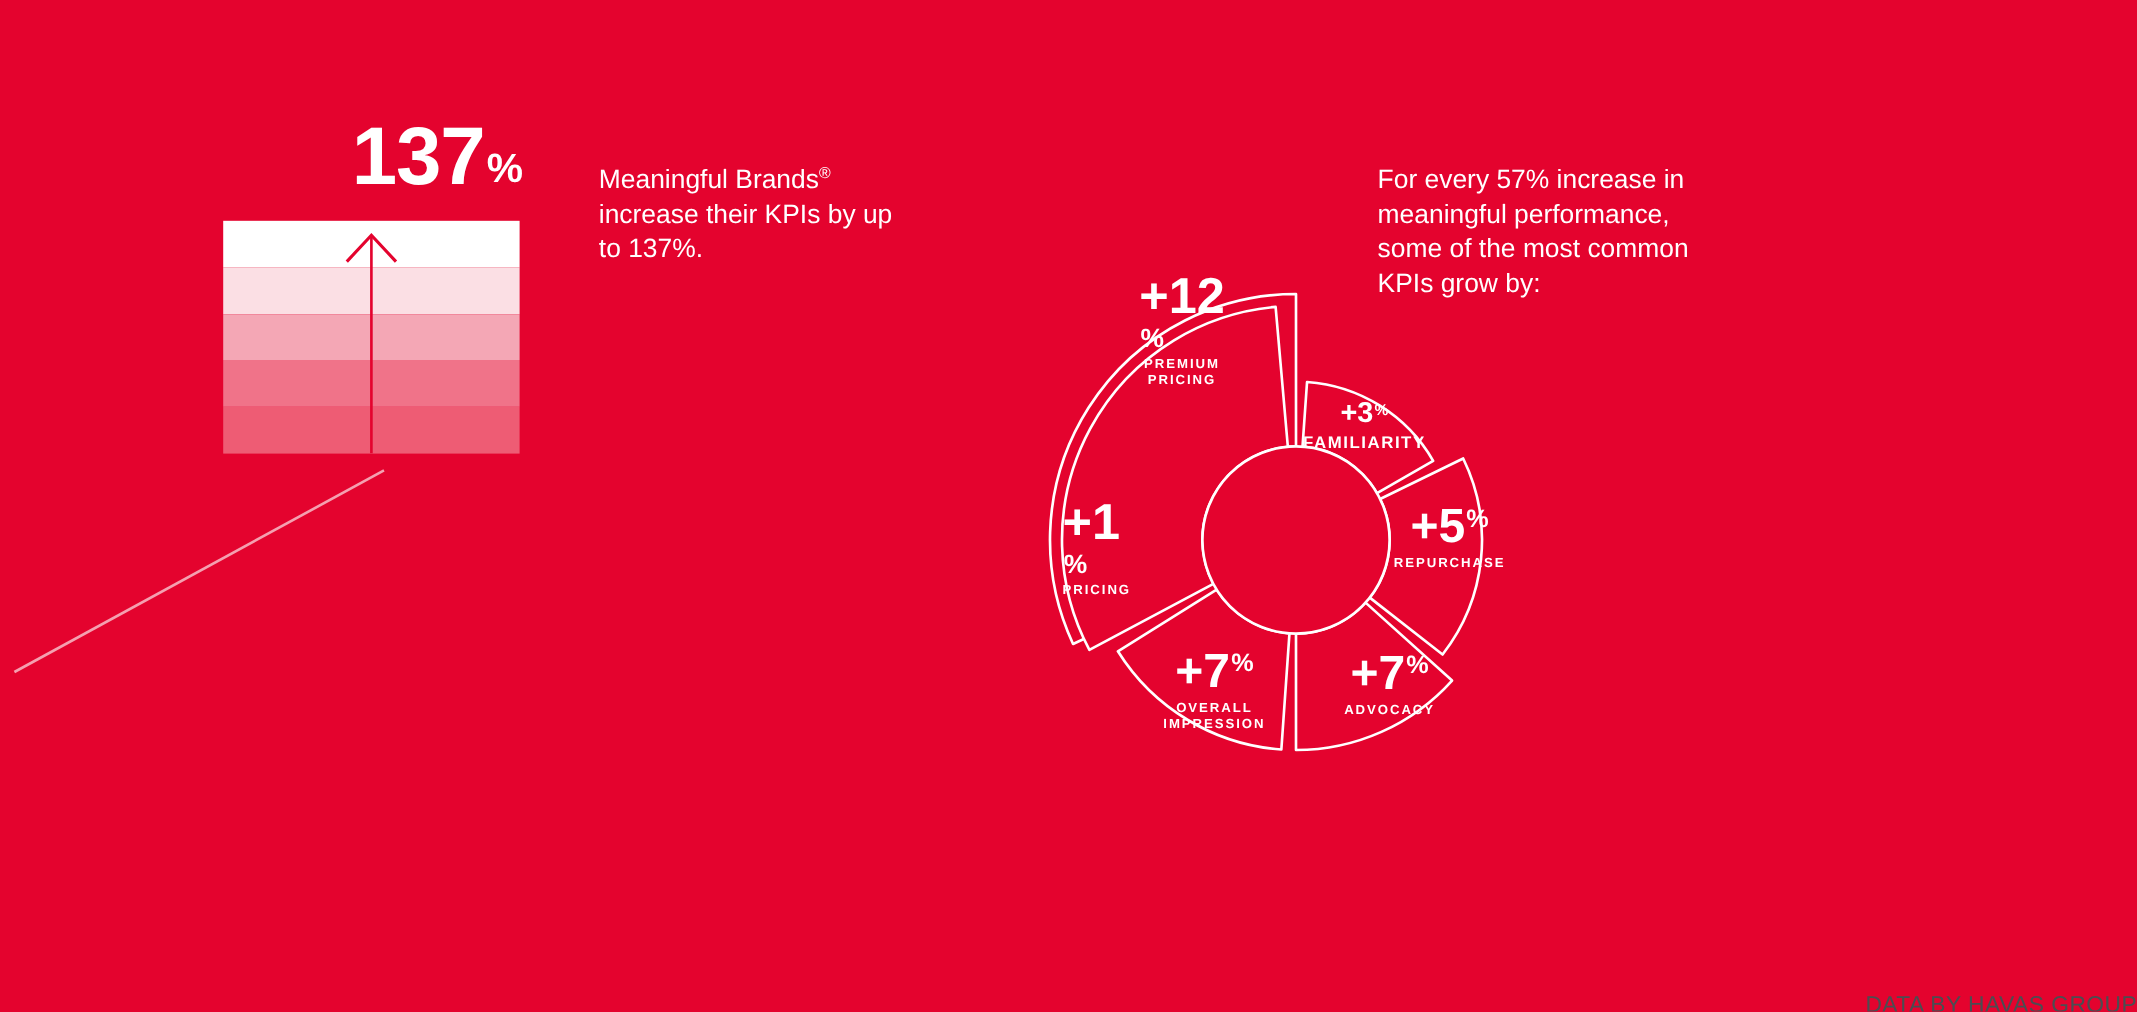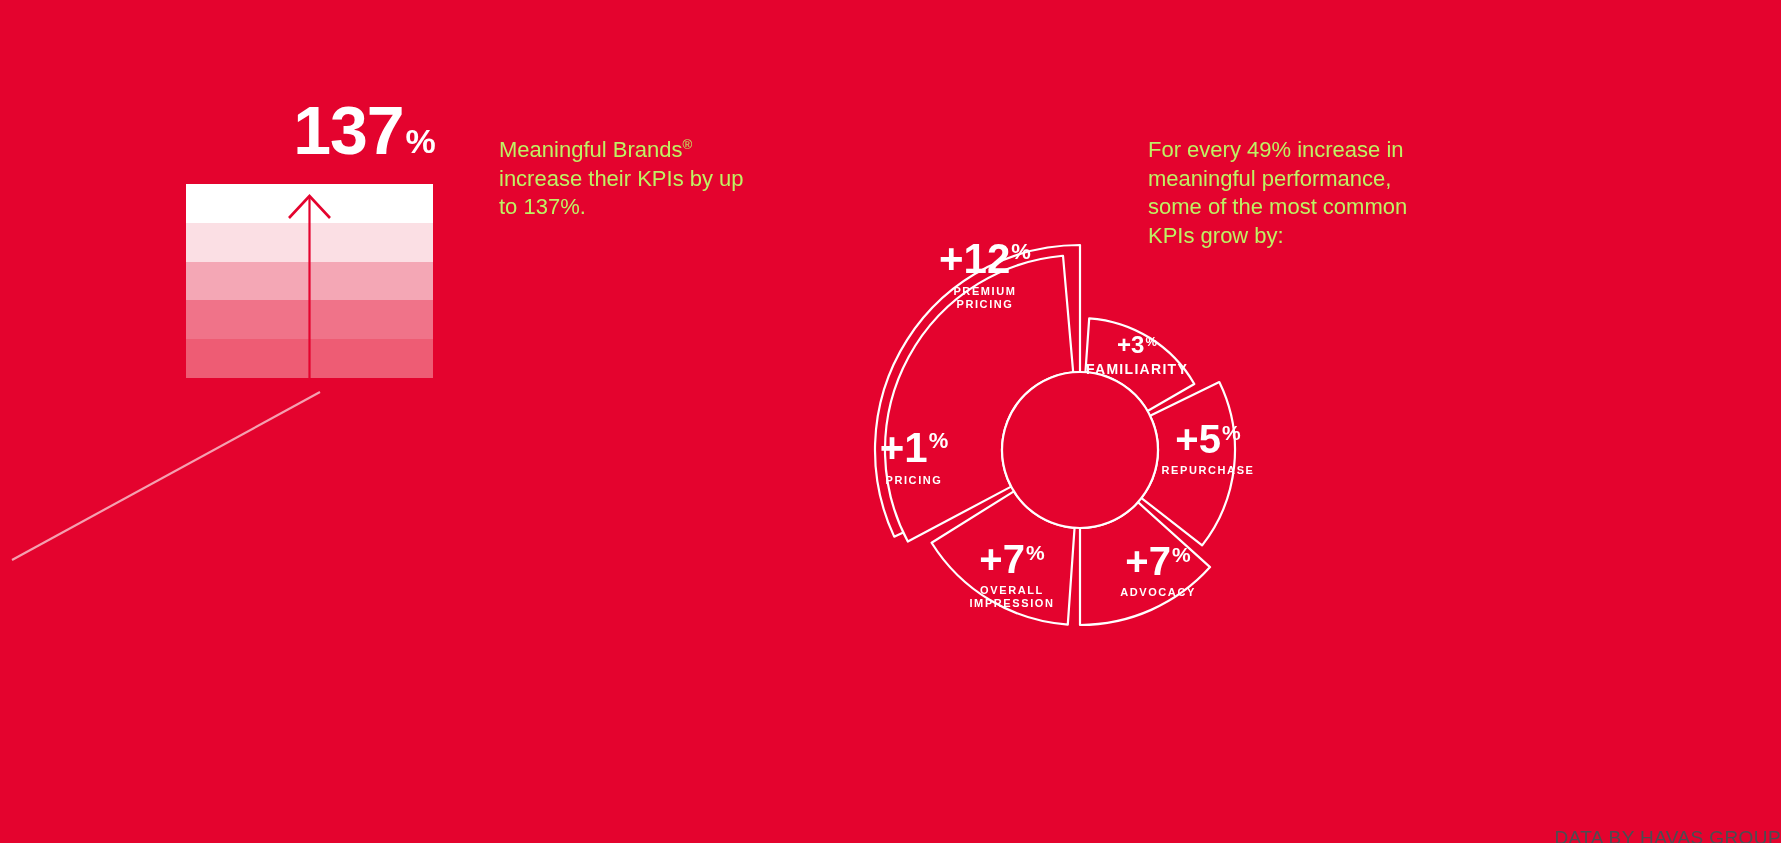--- a/index.html
+++ b/index.html
@@ -73,21 +73,21 @@
     left: 0;
     top: 84px;
     width: 247px;
     height: 194px;
     pointer-events: none;
   }
 
   
   .copy {
     position: absolute;
-    color: #bef264;
+    color: #ffffff;
     font-size: 22px;
     line-height: 1.3;
     font-weight: 400;
   }
   .copy-left {
     left: 499px;
     top: 136px;
     width: 250px;
   }
   .copy-right {
@@ -143,21 +143,21 @@
     margin-left: 1px;
   }
   .seg-name {
     font-weight: 700;
     letter-spacing: 1.6px;
     line-height: 1.2;
     margin-top: 5px;
   }
 
   
-  .sz-lg .seg-value { font-size: 42px; }
+  .sz-lg .seg-value { font-size: 42px; flex-direction: column; }
   .sz-lg .seg-value .pct { font-size: 22px; padding-top: 3px; }
   .sz-lg .seg-name { font-size: 11px; }
 
   .sz-md .seg-value { font-size: 40px; }
   .sz-md .seg-value .pct { font-size: 21px; padding-top: 3px; }
   .sz-md .seg-name { font-size: 11px; }
 
   .sz-sm .seg-value { font-size: 24px; }
   .sz-sm .seg-value .pct { font-size: 13px; padding-top: 2px; }
   .sz-sm .seg-name { font-size: 14px; letter-spacing: 1.3px; margin-top: 4px; }
@@ -200,21 +200,21 @@
     <svg class="arrow" viewBox="0 0 247 194" preserveAspectRatio="none" aria-hidden="true">
       <line x1="123.5" y1="194" x2="123.5" y2="12" stroke="#E4032E" stroke-width="2.2"></line>
       <polyline points="103,34 123.5,12 144,34" fill="none" stroke="#E4032E" stroke-width="2.6"></polyline>
     </svg>
   </div>
 
   <div class="copy copy-left">
     <span>Meaningful Brands</span><sup>®</sup><span> increase their KPIs by up to 137%.</span>
   </div>
 
-  <div class="copy copy-right">For every 49% increase in meaningful performance, some of the most common KPIs grow by:</div>
+  <div class="copy copy-right">For every 57% increase in meaningful performance, some of the most common KPIs grow by:</div>
 
   <div class="rose-wrap">
     <svg class="rose-svg" id="rose-svg" width="520" height="580" viewBox="0 0 520 580" aria-hidden="true">
         <path d="M 300 125 A 205 205 0 0 0 114.20690365748675 416.63674365684335 L 229.3079926111413 362.96422441577454 A 78 78 0 0 1 300 252 Z" class="seg-path"></path>
         <path d="M 309.20785453422457 198.3215453657032 A 132 132 0 0 1 414.3153532995459 264 L 367.5499814951862 291 A 78 78 0 0 0 305.4410049520418 252.1900040797337 Z" class="seg-path"></path>
         <path d="M 439.3130771763709 262.052472247693 A 155 155 0 0 1 422.1416668090419 425.427528675477 L 361.4648387813243 378.02159507540136 A 78 78 0 0 0 370.10593561133504 295.80705055045195 Z" class="seg-path"></path>
         <path d="M 430.05034445854403 447.0978561128002 A 175 175 0 0 1 300 505 L 300 408 A 78 78 0 0 0 357.9652963872368 382.19218729599095 Z" class="seg-path"></path>
         <path d="M 287.79261709477805 504.5737087954692 A 175 175 0 0 1 151.59158317262546 422.73587124081087 L 233.85224849979878 371.33370261018996 A 78 78 0 0 0 294.5589950479582 407.80999592026626 Z" class="seg-path"></path>
         <path d="M 127.82521939250927 421.54695474324876 A 195 195 0 0 1 283.0046301642066 135.74203387210963 L 293.20185206568266 252.29681354884383 A 78 78 0 0 0 231.1300877570037 366.6187818972995 Z" class="seg-path"></path>
         <circle cx="300" cy="330" r="78" class="hole-path"></circle>

